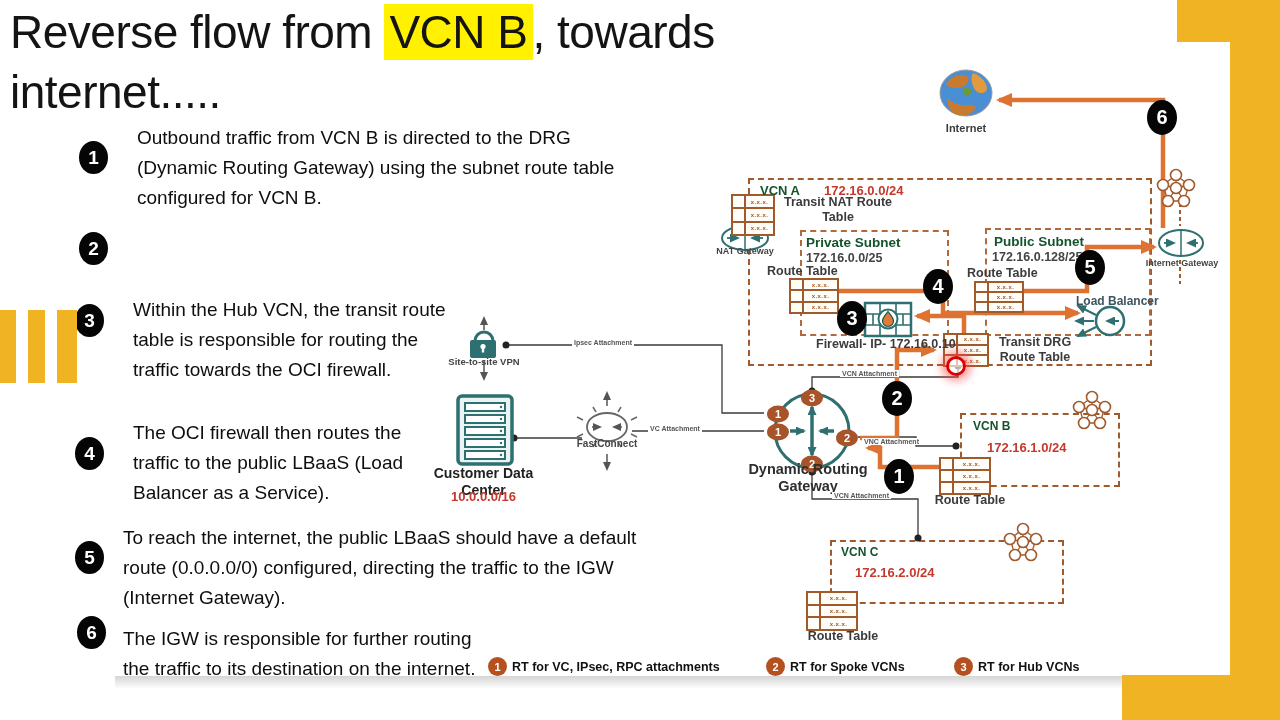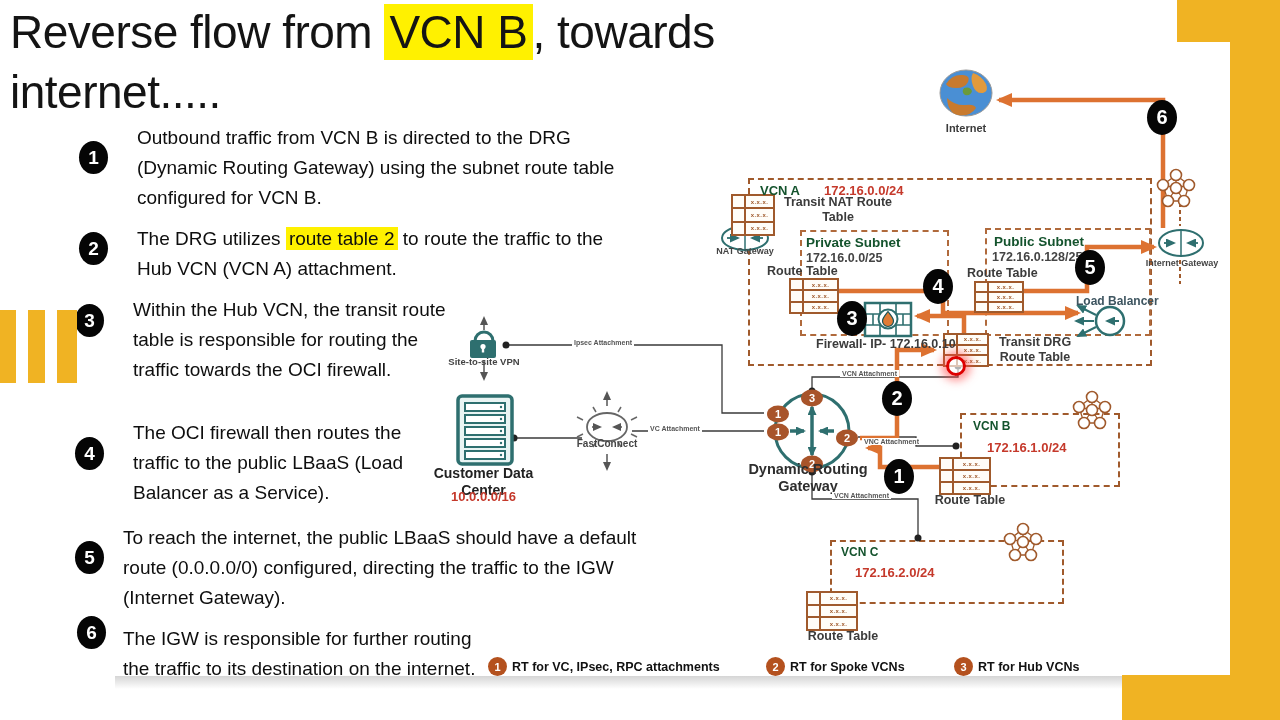--- a/index.html
+++ b/index.html
@@ -54,21 +54,20 @@
 
   <div class="title">
     <div><span>Reverse flow from </span><span class="hl">VCN B</span><span>, towards</span></div>
     <div>internet.....</div>
   </div>
 
   <div class="badge" style="left:79px;top:141px">1</div>
   <div class="step-text" style="left:137px;top:123px;width:505px"><span>Outbound traffic from VCN B is directed to the DRG (Dynamic Routing Gateway) using the subnet route table configured for VCN B.</span></div>
 
   <div class="badge" style="left:79px;top:232px">2</div>
-  <div class="step-text" style="left:137px;top:224px;width:500px"><span>The DRG utilizes </span><span class="hl2">route table 2</span><span> to route the traffic to the Hub VCN (VCN A) attachment.</span></div>
 
   <div class="badge" style="left:75px;top:304px">3</div>
   <div class="step-text" style="left:133px;top:295px;width:335px"><span>Within the Hub VCN, the transit route table is responsible for routing the traffic towards the OCI firewall.</span></div>
 
   <div class="badge" style="left:75px;top:437px">4</div>
   <div class="step-text" style="left:133px;top:418px;width:315px"><span>The OCI firewall then routes the traffic to the public LBaaS (Load Balancer as a Service).</span></div>
 
   <div class="badge" style="left:75px;top:541px">5</div>
   <div class="step-text" style="left:123px;top:523px;width:525px"><span>To reach the internet, the public LBaaS should have a default route (0.0.0.0/0) configured, directing the traffic to the IGW (Internet Gateway).</span></div>
 

